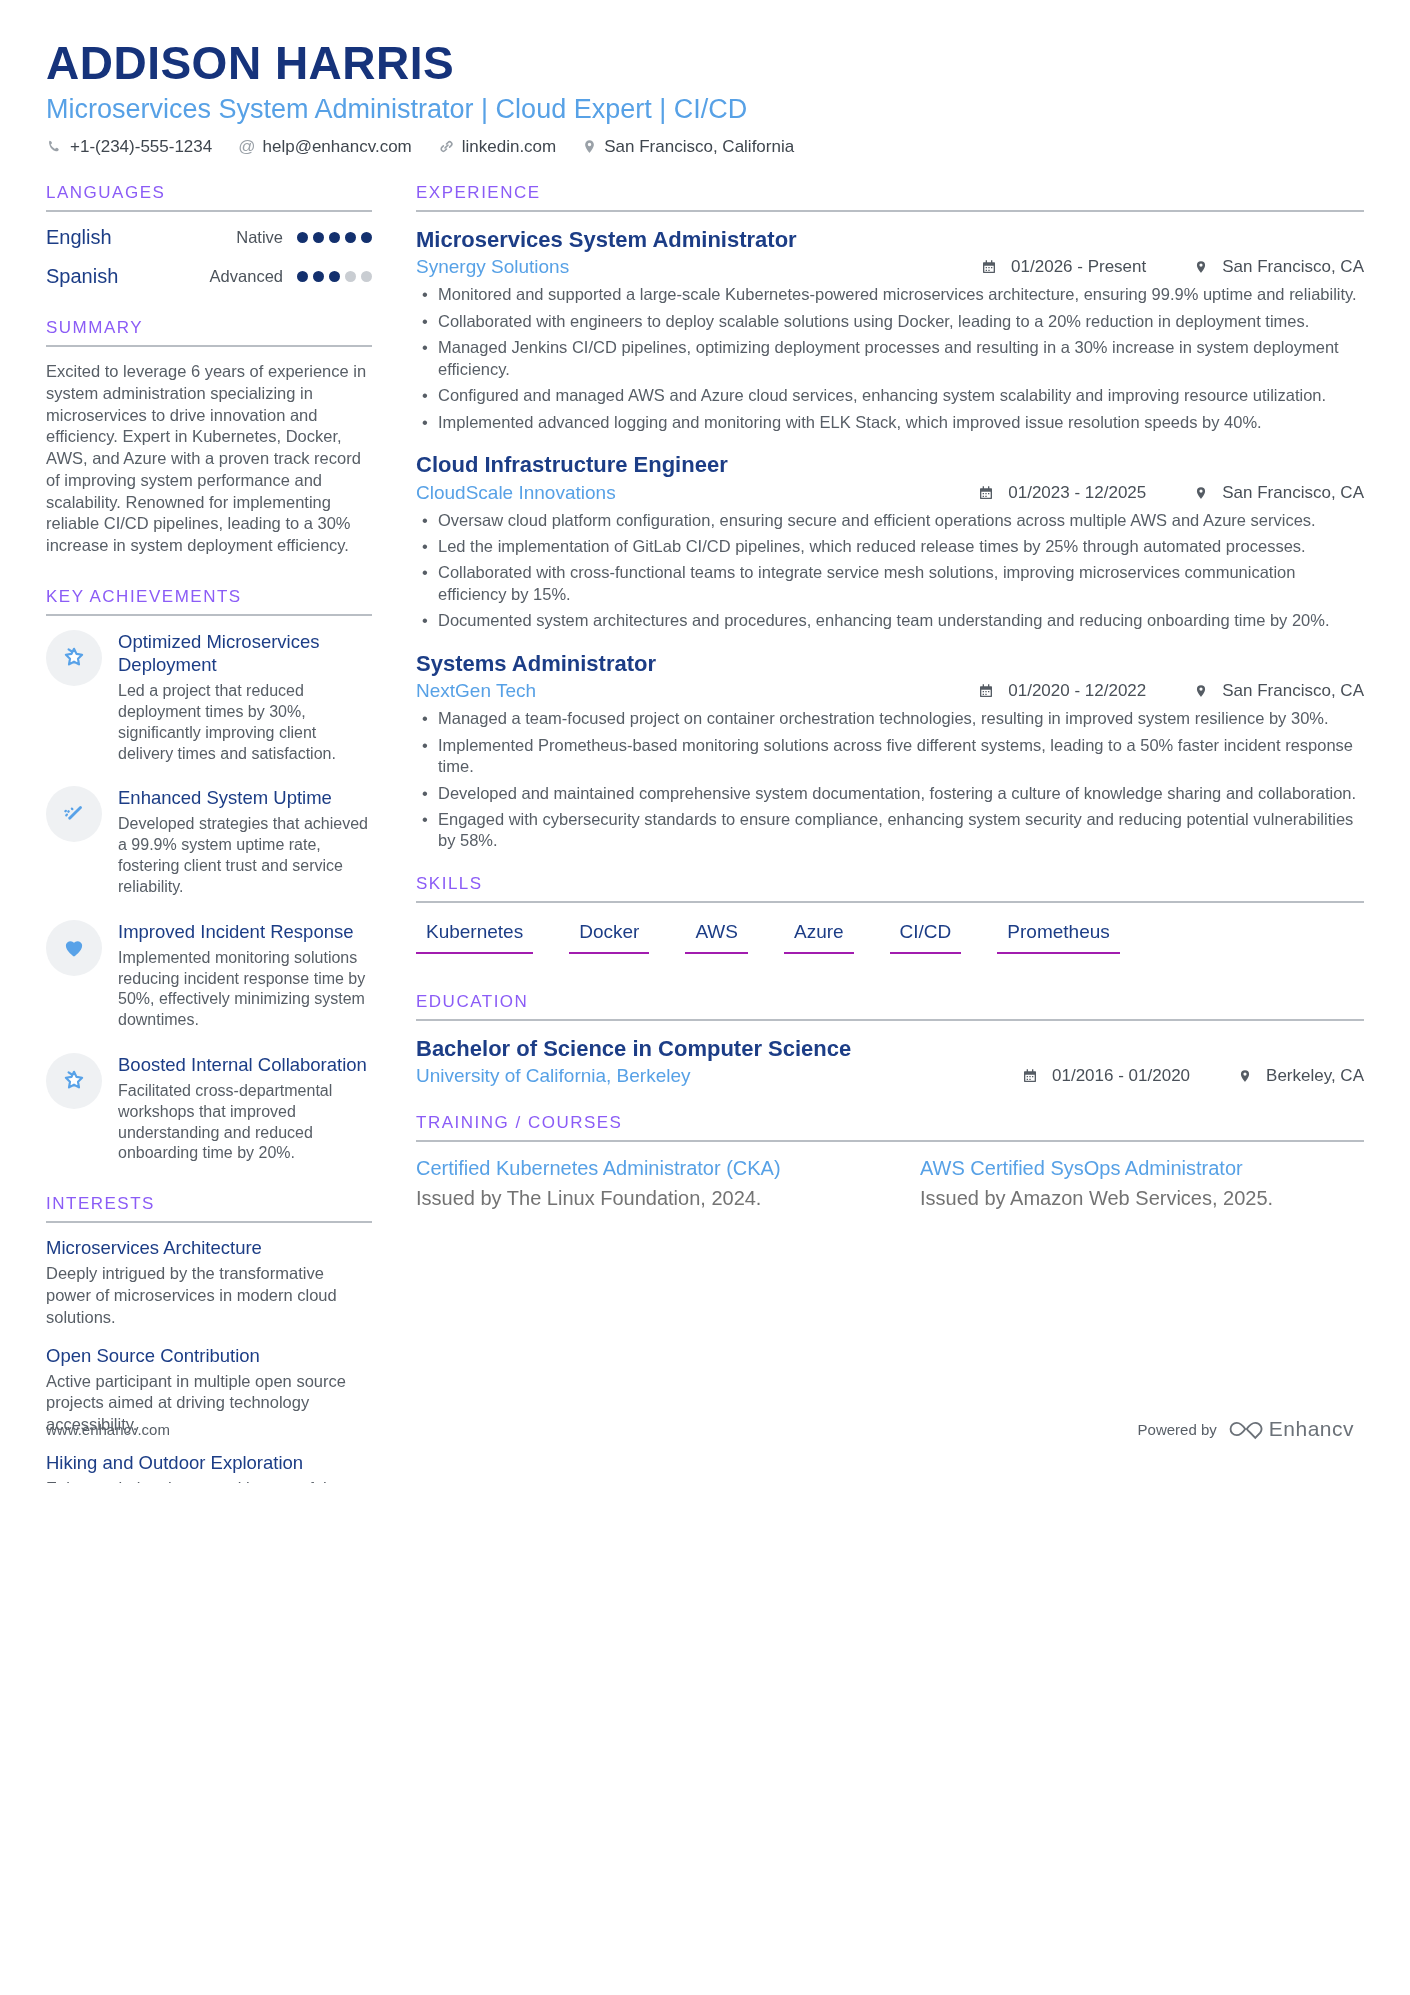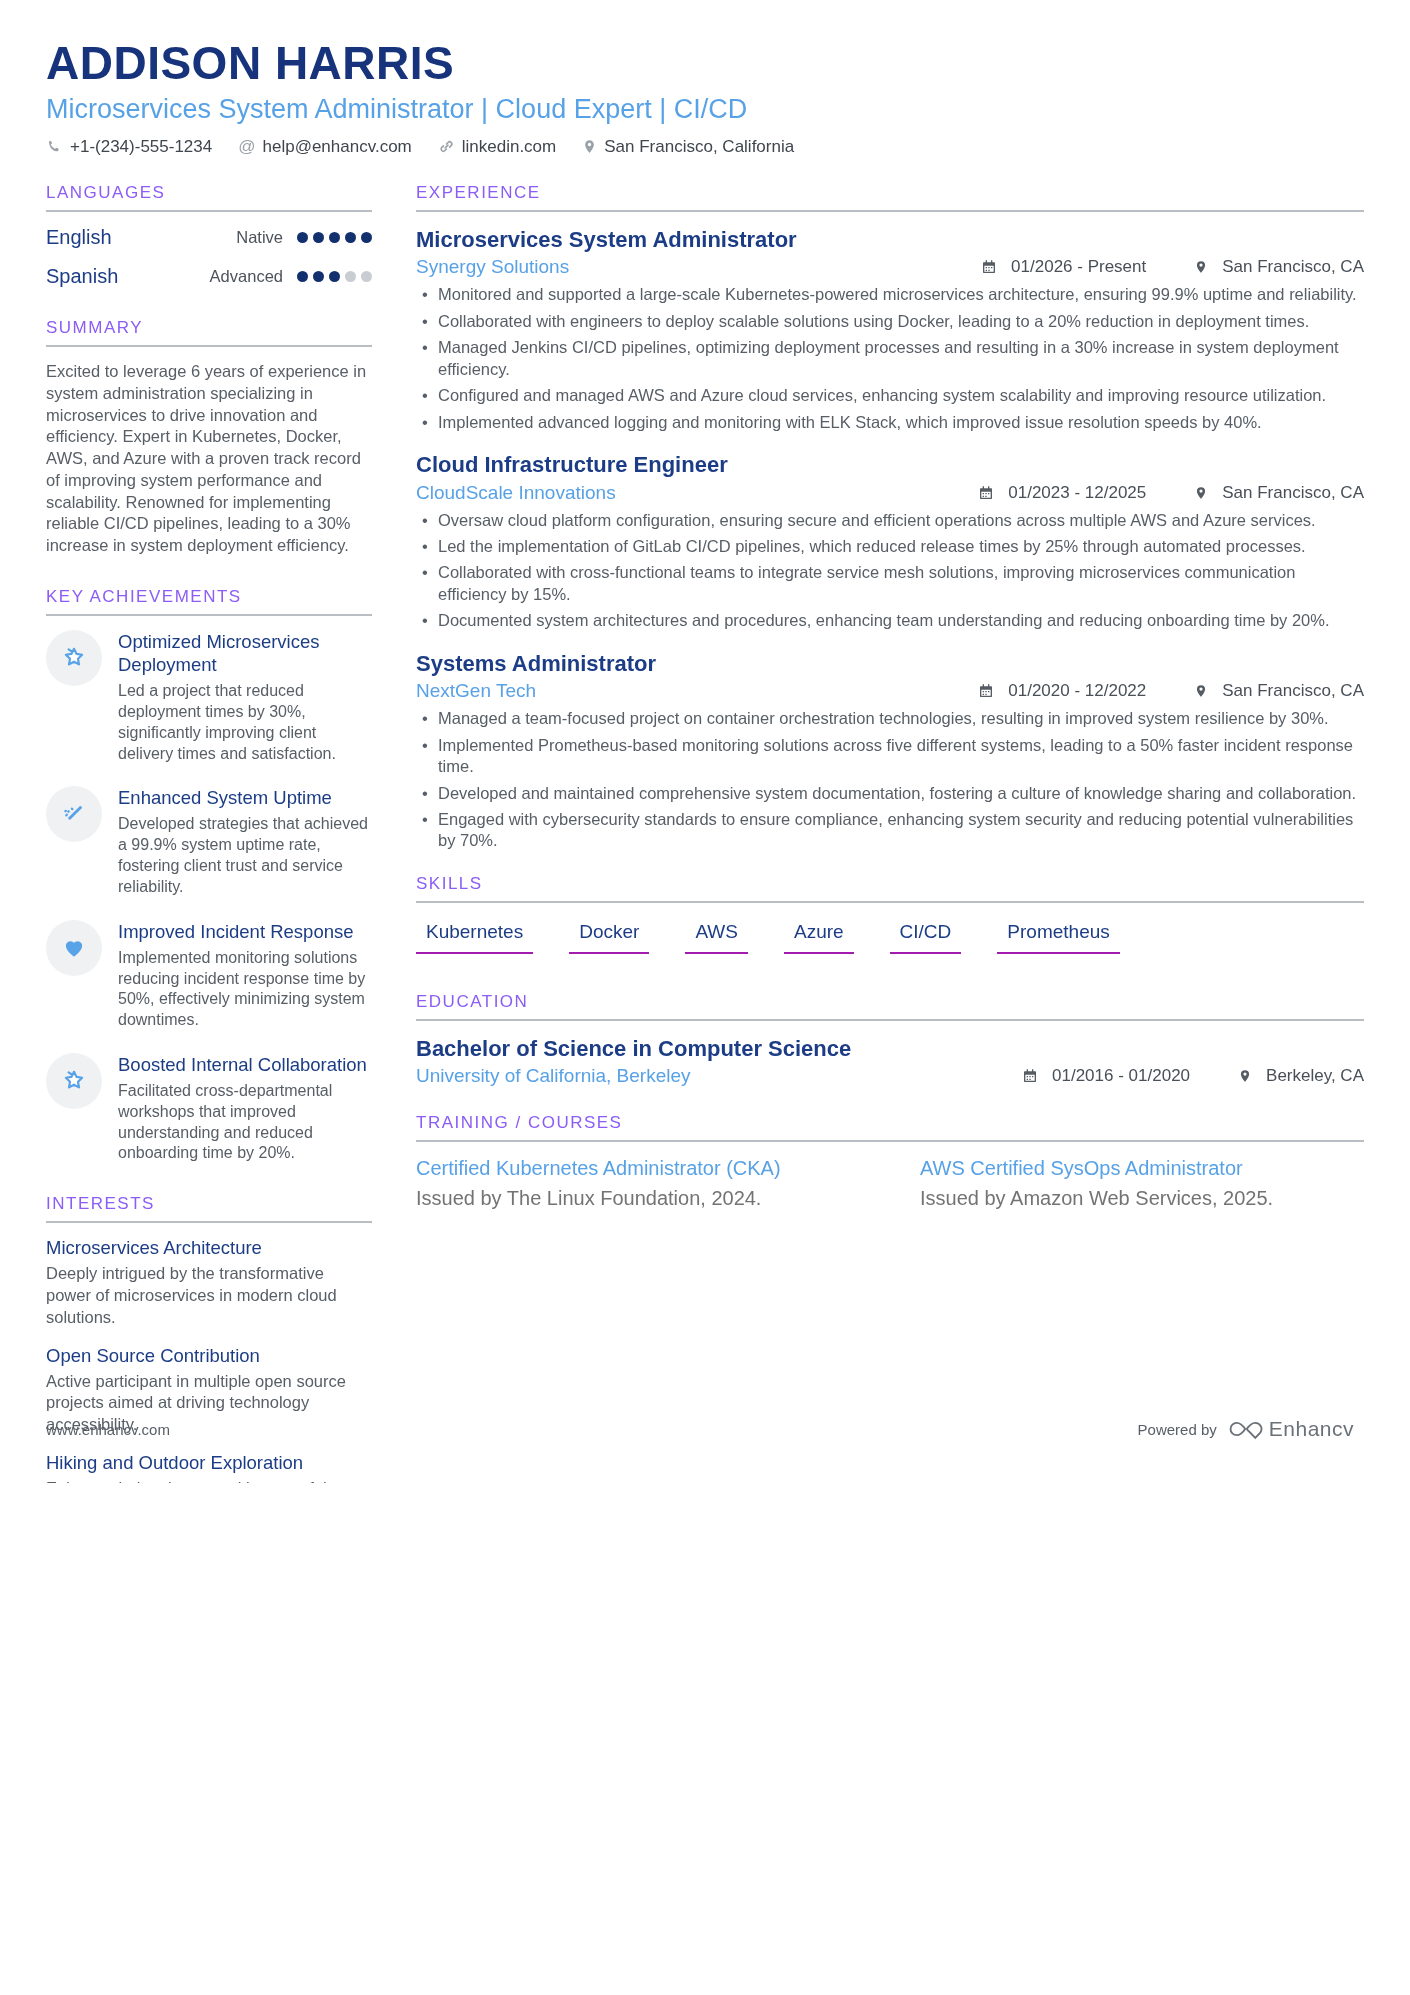--- a/index.html
+++ b/index.html
@@ -317,21 +317,21 @@
                     <path d="M12 2a7 7 0 0 0-7 7c0 5 7 13 7 13s7-8 7-13a7 7 0 0 0-7-7zm0 9.5A2.5 2.5 0 1 1 12 6a2.5 2.5 0 0 1 0 5.5z"></path>
                   </svg>
                 </span>
               <span>San Francisco, CA</span>
             </span>
           </div>
           <ul class="bullets">
             <li>Managed a team-focused project on container orchestration technologies, resulting in improved system resilience by 30%.</li>
             <li>Implemented Prometheus-based monitoring solutions across five different systems, leading to a 50% faster incident response time.</li>
             <li>Developed and maintained comprehensive system documentation, fostering a culture of knowledge sharing and collaboration.</li>
-            <li>Engaged with cybersecurity standards to ensure compliance, enhancing system security and reducing potential vulnerabilities by 70%.</li>
+            <li>Engaged with cybersecurity standards to ensure compliance, enhancing system security and reducing potential vulnerabilities by 58%.</li>
           </ul>
         </div>
       </div>
 
       <div class="section" style="margin-bottom:38px;">
         <div class="sec-head">Skills</div>
         <div class="skills-row">
           <span class="skill">Kubernetes</span>
           <span class="skill">Docker</span>
           <span class="skill">AWS</span>

